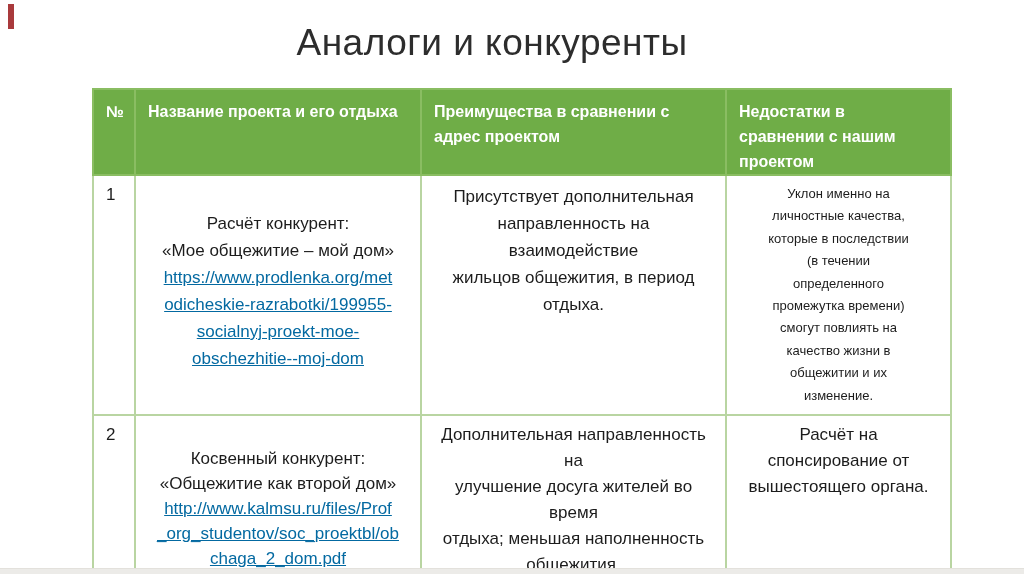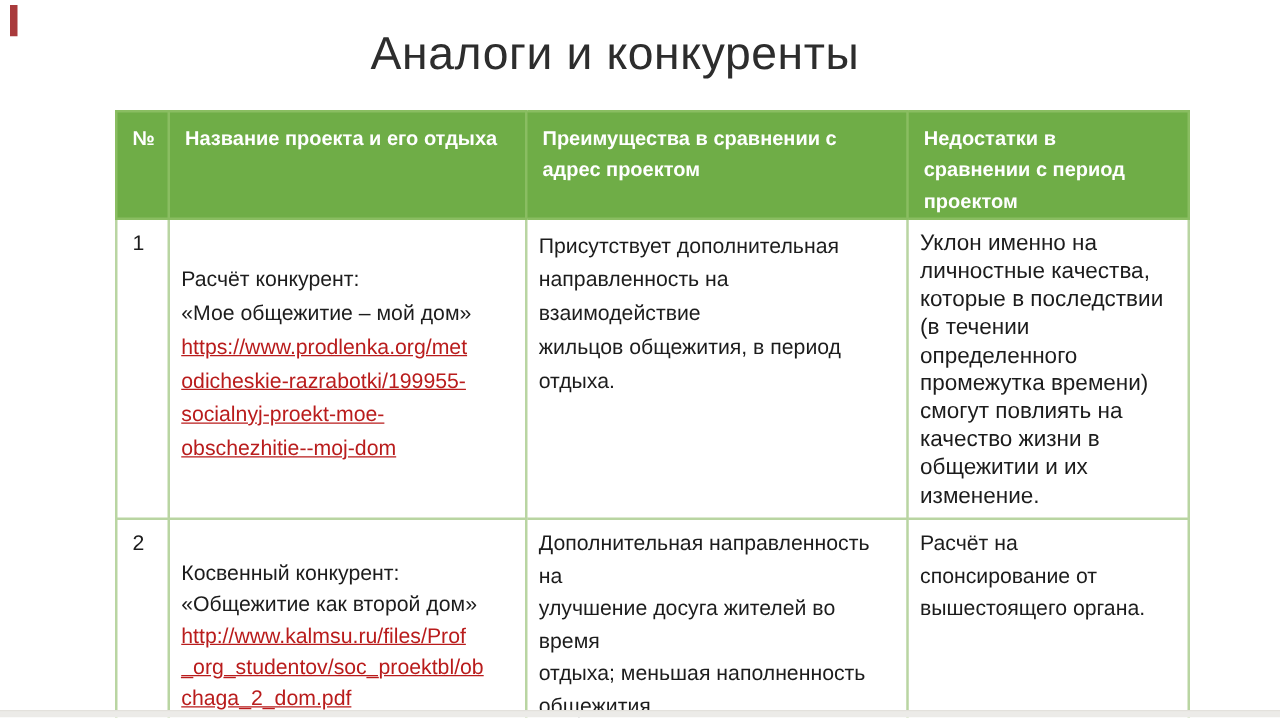--- a/index.html
+++ b/index.html
@@ -66,34 +66,35 @@
     vertical-align: top;
     color: #1c1c1c;
     background: #ffffff;
   }
   td.num {
     font-size: 17px;
     text-align: left;
     padding: 9px 4px 0 12px;
   }
   td.name, td.adv, td.dis {
+    text-align: center;
     white-space: pre-line;
     font-size: 17px;
     line-height: 27px;
     padding: 7px 9px 0 9px;
   }
   tr.row1 td.dis {
-    font-size: 18px;
+    font-size: 13px;
     line-height: 22.4px;
     padding-top: 7px;
   }
   tr.row2 td.name { line-height: 25px; padding-top: 5px; }
   tr.row2 td.adv, tr.row2 td.dis { line-height: 26px; padding-top: 6px; }
   a.cell-link {
-    color: #b91c1c;
+    color: #0369a1;
     text-decoration: underline;
     cursor: pointer;
     white-space: pre-line;
   }
   .bottom-strip {
     position: absolute;
     left: 0;
     bottom: 0;
     width: 1024px;
     height: 5px;
@@ -117,21 +118,21 @@
       <col style="width:305px">
       <col style="width:225px">
     </colgroup>
     <tbody>
         <tr class="head">
       <th>№</th>
       <th>Название проекта и его отдыха</th>
       <th>Преимущества в сравнении с
 адрес проектом</th>
       <th>Недостатки в
-сравнении с период
+сравнении с нашим
 проектом</th>
     </tr>
     <tr class="row1">
       <td class="num">1</td>
       <td class="name">
         <span>Расчёт конкурент:
 «Мое общежитие – мой дом»</span>
         <a class="cell-link">https://www.prodlenka.org/met
 odicheskie-razrabotki/199955-
 socialnyj-proekt-moe-

